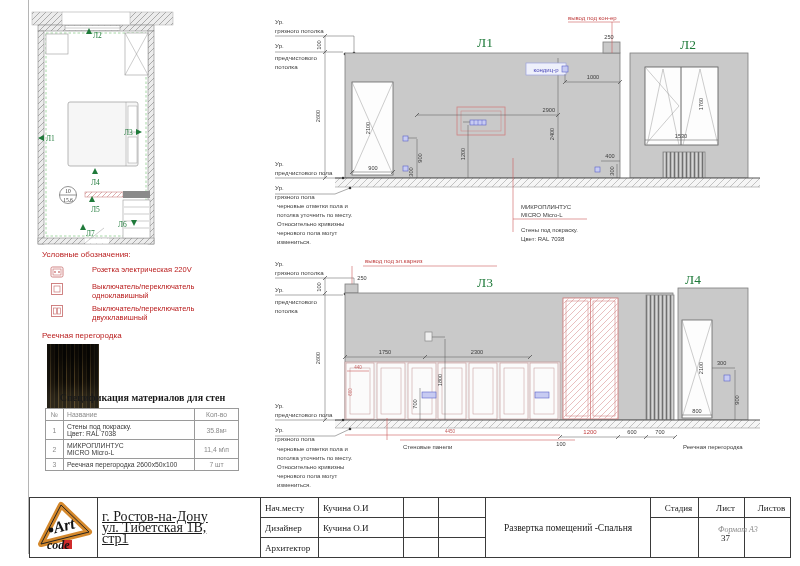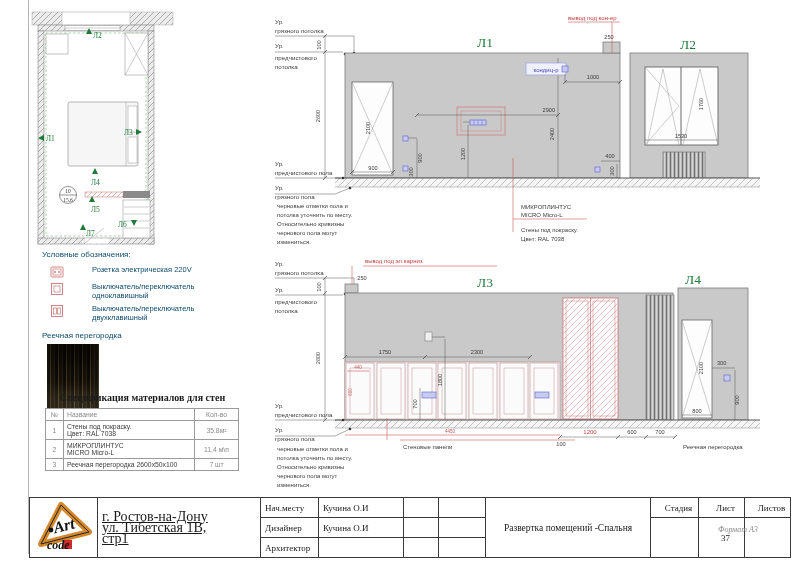--- a/index.html
+++ b/index.html
@@ -1,20 +1,20 @@
 <!DOCTYPE html>
 <html><head>
 <meta charset="utf-8">
 <style>
   html,body{margin:0;padding:0;background:#fff;}
   .sheet{position:relative;width:800px;height:566px;background:#fff;overflow:hidden;
          font-family:"Liberation Sans",sans-serif;}
   .frame-left{position:absolute;left:28px;top:0;width:1px;height:554px;background:#b5b5b5;}
   
-  .legend{position:absolute;left:42px;top:250px;width:225px;color:#0c4a6e;}
+  .legend{position:absolute;left:42px;top:250px;width:225px;color:#b91c1c;}
   .legend-title{font-size:8px;margin-bottom:7px;}
   .legend-row{display:flex;align-items:flex-start;margin-bottom:5px;padding-left:8px;}
   .legend-ic{width:14px;height:12px;margin-right:28px;flex:0 0 auto;}
   .legend-lb{font-size:7.5px;line-height:8.5px;}
   .legend-part{font-size:8px;margin:9px 0 4px 0;}
   .photo{width:52px;height:64px;margin-left:5px;
     background:repeating-linear-gradient(90deg,#0d0b07 0 3px,#4a3b20 3px 4px,#17120a 4px 7px,#2b2313 7px 8px);
     box-shadow:inset 0 -18px 14px rgba(255,230,170,.12), inset 0 22px 18px rgba(0,0,0,.55);}
   
   .spec{position:absolute;left:45px;top:392px;width:195px;}

